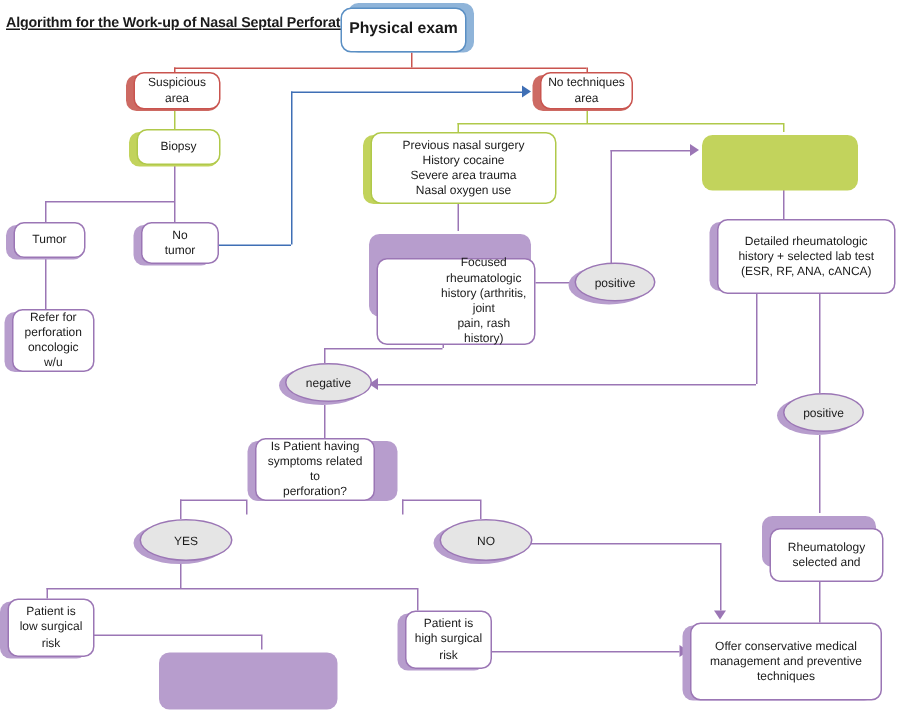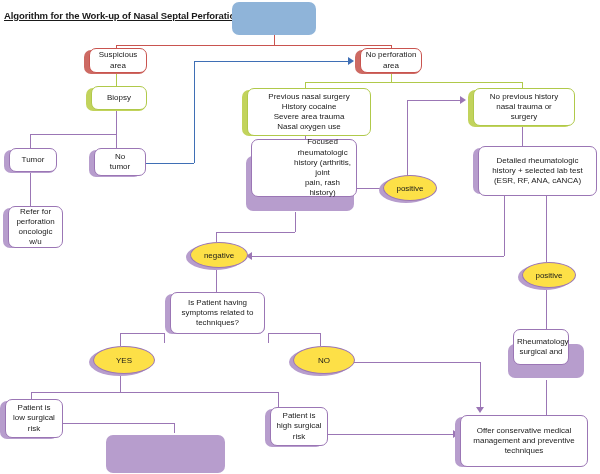--- a/index.html
+++ b/index.html
@@ -70,21 +70,21 @@
   .node.big { font-size: 10.5px; font-weight: bold; }
 
   
   .ellipse {
     position: absolute;
     box-sizing: border-box;
     display: flex;
     align-items: center;
     justify-content: center;
     text-align: right;
-    background: #fde047;
+    background: #e5e5e5;
     border: 1.6px solid #9b76b5;
     border-radius: 50%;
     font-size: 8px;
     color: #1a1a1a;
     z-index: 5;
   }
   .eplate {
     position: absolute;
     border-radius: 50%;
     background: #b79dcd;
@@ -202,32 +202,35 @@
   <div class="ln v c-purple" style="left:174px; top:423px; height:10px;"></div>
 
   <div class="ln h c-purple" style="left:347px; top:362px; width:133px;"></div>
   <div class="ln v c-purple" style="left:480px; top:362px; height:45px;"></div>
   <div class="arrow down" style="left:476px; top:407px;"></div>
 
   <div class="ln h c-purple" style="left:328px; top:434px; width:125px;"></div>
   <div class="arrow right" style="left:453px; top:430px;"></div>
 
   <div class="plate blue-p" style="left:232px; top:2px; width:84px; height:33px;"></div>
+  <div class="node blue big" style="left:227px; top:5px; width:84px; height:30px;">
+    <span class="txt">Physical exam</span>
+  </div>
 
   <div class="plate red-p" style="left:84px; top:50px; width:62px; height:24px;"></div>
   <div class="node red" style="left:89px; top:48px; width:58px; height:25px;">
     <span class="txt">
       <span>Suspicious</span><br><span>area</span>
     </span>
   </div>
 
   <div class="plate red-p" style="left:355px; top:50px; width:66px; height:24px;"></div>
   <div class="node red" style="left:360px; top:48px; width:62px; height:25px;">
     <span class="txt">
-      <span>No perforation</span><br><span>area</span>
+      <span>No techniques</span><br><span>area</span>
     </span>
   </div>
 
   <div class="plate green-p" style="left:86px; top:88px; width:60px; height:23px;"></div>
   <div class="node green" style="left:91px; top:86px; width:56px; height:24px;">
     <span class="txt">Biopsy</span>
   </div>
 
   <div class="plate purple-p" style="left:4px; top:150px; width:52px; height:23px;"></div>
   <div class="node purple" style="left:9px; top:148px; width:48px; height:24px;">
@@ -249,28 +252,23 @@
   </div>
 
   <div class="plate green-p" style="left:242px; top:90px; width:126px; height:46px;"></div>
   <div class="node green" style="left:247px; top:88px; width:124px; height:48px;">
     <span class="txt">
       <span>Previous nasal surgery</span><br><span>History cocaine</span><br><span>Severe area trauma</span><br><span>Nasal oxygen use</span>
     </span>
   </div>
 
   <div class="plate green-p" style="left:468px; top:90px; width:104px; height:37px;"></div>
-  <div class="node green" style="left:473px; top:88px; width:102px; height:38px;">
-    <span class="txt">
-      <span>No previous history</span><br><span>nasal trauma or</span><br><span>surgery</span>
-    </span>
-  </div>
 
   <div class="plate purple-p" style="left:246px; top:156px; width:108px; height:55px;"></div>
-  <div class="node purple" style="left:251px; top:139px; width:106px; height:58px;padding-left:40px;">
+  <div class="node purple" style="left:251px; top:172px; width:106px; height:58px;padding-left:40px;">
     <span class="txt">
       <span>Focused rheumatologic</span><br><span>history (arthritis, joint</span><br><span>pain, rash history)</span>
     </span>
   </div>
 
   <div class="plate purple-p" style="left:473px; top:148px; width:120px; height:46px;"></div>
   <div class="node purple" style="left:478px; top:146px; width:119px; height:50px;">
     <span class="txt">
       <span>Detailed rheumatologic</span><br><span>history + selected lab test</span><br><span>(ESR, RF, ANA, cANCA)</span>
     </span>
@@ -285,23 +283,23 @@
   <div class="ellipse" style="left:522px; top:262px; width:54px; height:26px;">
     <span class="txt">positive</span>
   </div>
 
   <div class="eplate" style="left:186px; top:244px; width:58px; height:26px;"></div>
   <div class="ellipse" style="left:190px; top:242px; width:58px; height:26px;">
     <span class="txt">negative</span>
   </div>
 
   <div class="plate purple-p" style="left:165px; top:294px; width:100px; height:40px;"></div>
-  <div class="node purple" style="left:170px; top:292px; width:95px; height:42px;">
-    <span class="txt">
-      <span>Is Patient having</span><br><span>symptoms related to</span><br><span>techniques?</span>
+  <div class="node purple" style="left:170px; top:292px; width:80px; height:42px;">
+    <span class="txt">
+      <span>Is Patient having</span><br><span>symptoms related to</span><br><span>perforation?</span>
     </span>
   </div>
 
   <div class="eplate" style="left:89px; top:348px; width:62px; height:28px;"></div>
   <div class="ellipse" style="left:93px; top:346px; width:62px; height:28px;">
     <span class="txt">YES</span>
   </div>
 
   <div class="eplate" style="left:289px; top:348px; width:62px; height:28px;"></div>
   <div class="ellipse" style="left:293px; top:346px; width:62px; height:28px;">
@@ -318,23 +316,23 @@
   <div class="plate purple-p" style="left:265px; top:409px; width:58px; height:38px;"></div>
   <div class="node purple" style="left:270px; top:407px; width:58px; height:39px;">
     <span class="txt">
       <span>Patient is</span><br><span>high surgical</span><br><span>risk</span>
     </span>
   </div>
 
   <div class="plate purple-p" style="left:106px; top:435px; width:119px; height:38px;"></div>
 
   <div class="plate purple-p" style="left:508px; top:344px; width:76px; height:34px;"></div>
-  <div class="node purple" style="left:513px; top:329px; width:56px; height:36px;">
-    <span class="txt">
-      <span>Rheumatology</span><br><span>surgical and</span>
+  <div class="node purple" style="left:513px; top:352px; width:76px; height:36px;">
+    <span class="txt">
+      <span>Rheumatology</span><br><span>selected and</span>
     </span>
   </div>
 
   <div class="plate purple-p" style="left:455px; top:417px; width:128px; height:50px;"></div>
   <div class="node purple" style="left:460px; top:415px; width:128px; height:52px;">
     <span class="txt">
       <span>Offer conservative medical</span><br><span>management and preventive</span><br><span>techniques</span>
     </span>
   </div>
 

